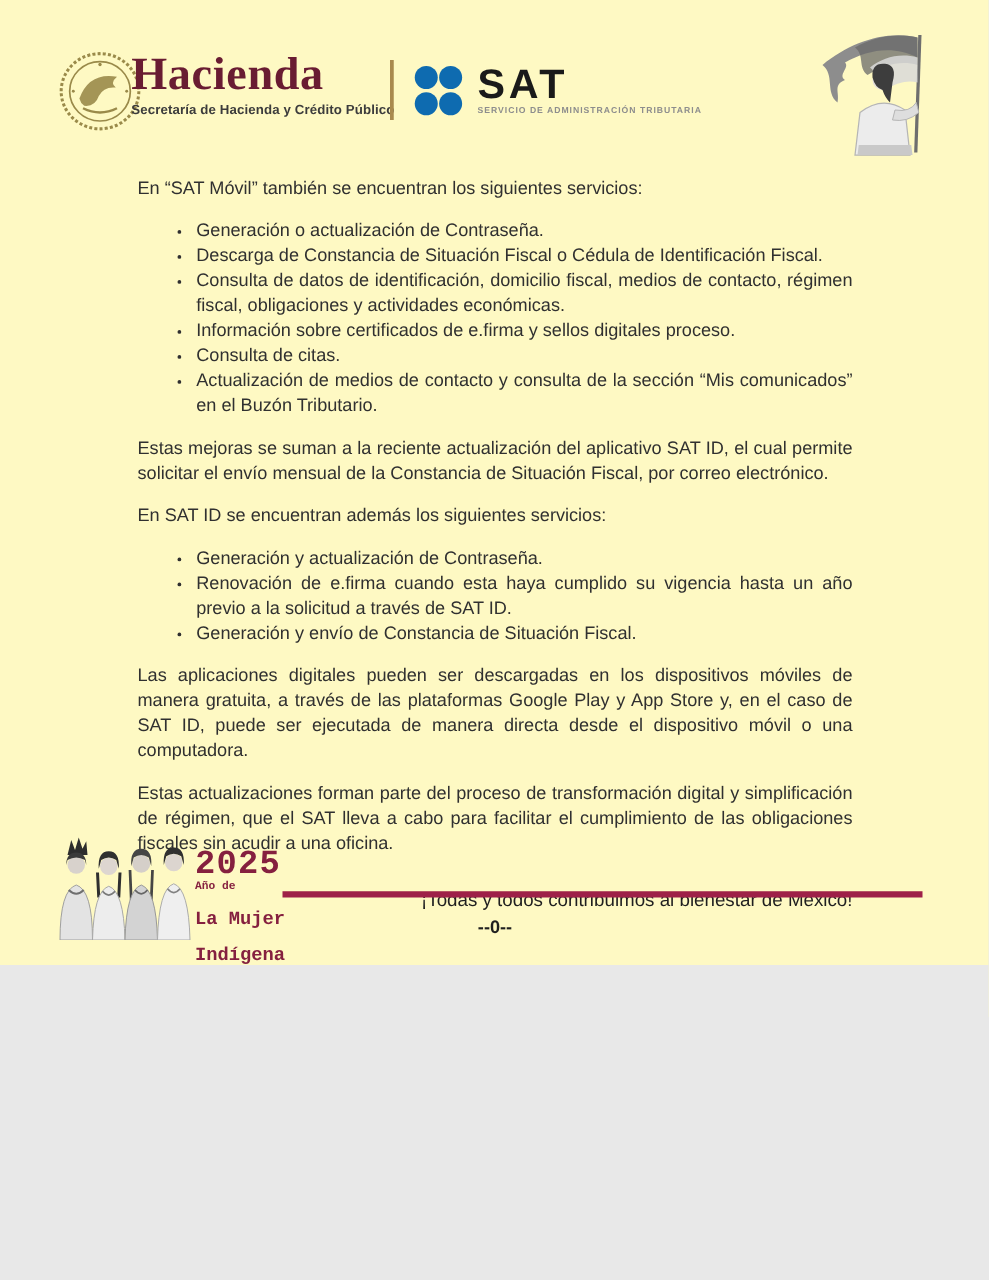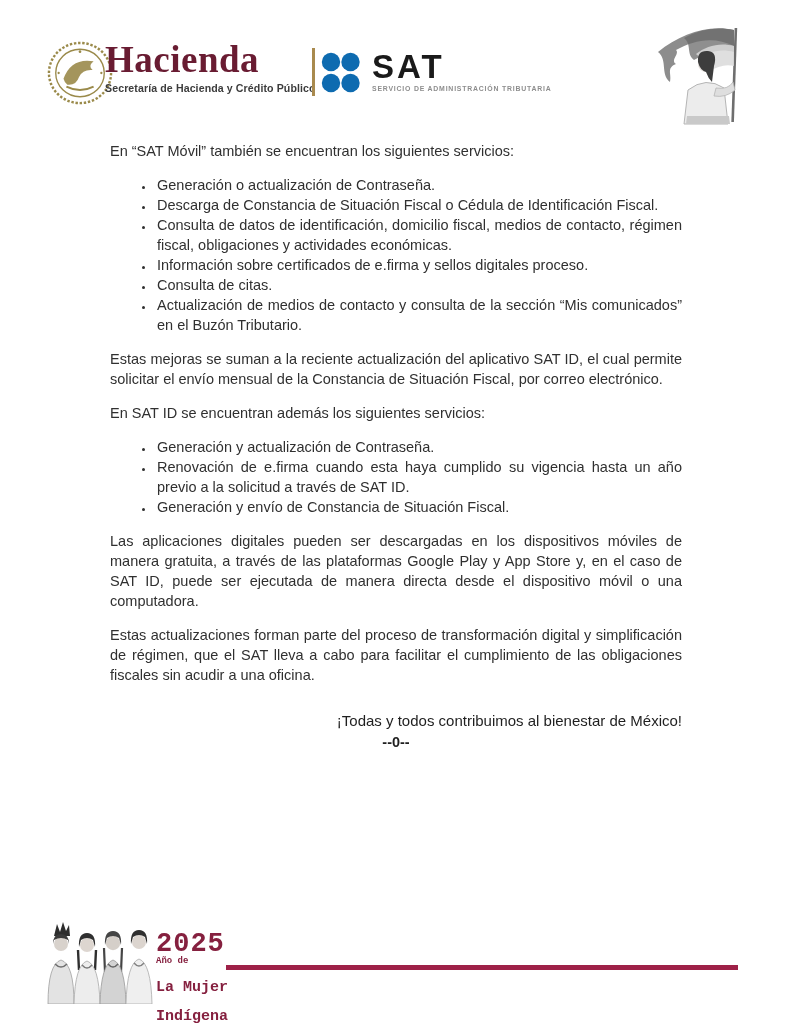--- a/index.html
+++ b/index.html
@@ -1,37 +1,37 @@
 <!DOCTYPE html>
 <html><head>
 <meta charset="utf-8">
 <style>
   html,body{margin:0;padding:0;background:#e8e8e8;}
   .page{
     position:relative;
-    width:791px;height:1024px;
-    background:#ffffff;
+    width:791px;height:772px;
+    background:#fef9c3;
     font-family:"Liberation Sans","DejaVu Sans",sans-serif;
     color:#303030;
     overflow:hidden;
     margin:0 auto;
   }
   
   .header{position:absolute;top:36px;left:45px;right:30px;height:95px;}
   .seal{position:absolute;left:0;top:4px;width:70px;height:66px;}
   .hacienda-block{position:absolute;left:60px;top:4px;width:250px;}
   .hacienda-title{
     font-family:"Liberation Serif","DejaVu Serif",serif;
     font-weight:bold;font-size:37px;color:#691c32;letter-spacing:.5px;line-height:40px;
   }
   .hacienda-subtitle{
     font-size:10.6px;font-weight:bold;color:#3c3c3c;margin-top:2px;letter-spacing:.1px;
   }
   .gold-divider{position:absolute;left:267px;top:12px;width:3px;height:48px;background:#a98a4e;}
-  .sat-block{position:absolute;left:273px;top:14px;display:flex;align-items:flex-start;}
+  .sat-block{position:absolute;left:283px;top:14px;display:flex;align-items:flex-start;}
   .sat-circles{width:46px;height:46px;}
   .sat-text{margin-left:8px;padding-top:2px;}
   .sat-title{font-size:33px;font-weight:900;color:#1a1a1a;letter-spacing:3px;line-height:30px;}
   .sat-subtitle{font-size:6.9px;font-weight:bold;color:#8d8d8d;letter-spacing:.8px;margin-top:3px;white-space:nowrap;}
   .flag-illustration{position:absolute;right:3px;top:-12px;width:112px;height:102px;}
   
   .content{
     position:absolute;left:110px;top:141px;width:572px;
     font-size:14.5px;line-height:20px;text-align:justify;
   }

